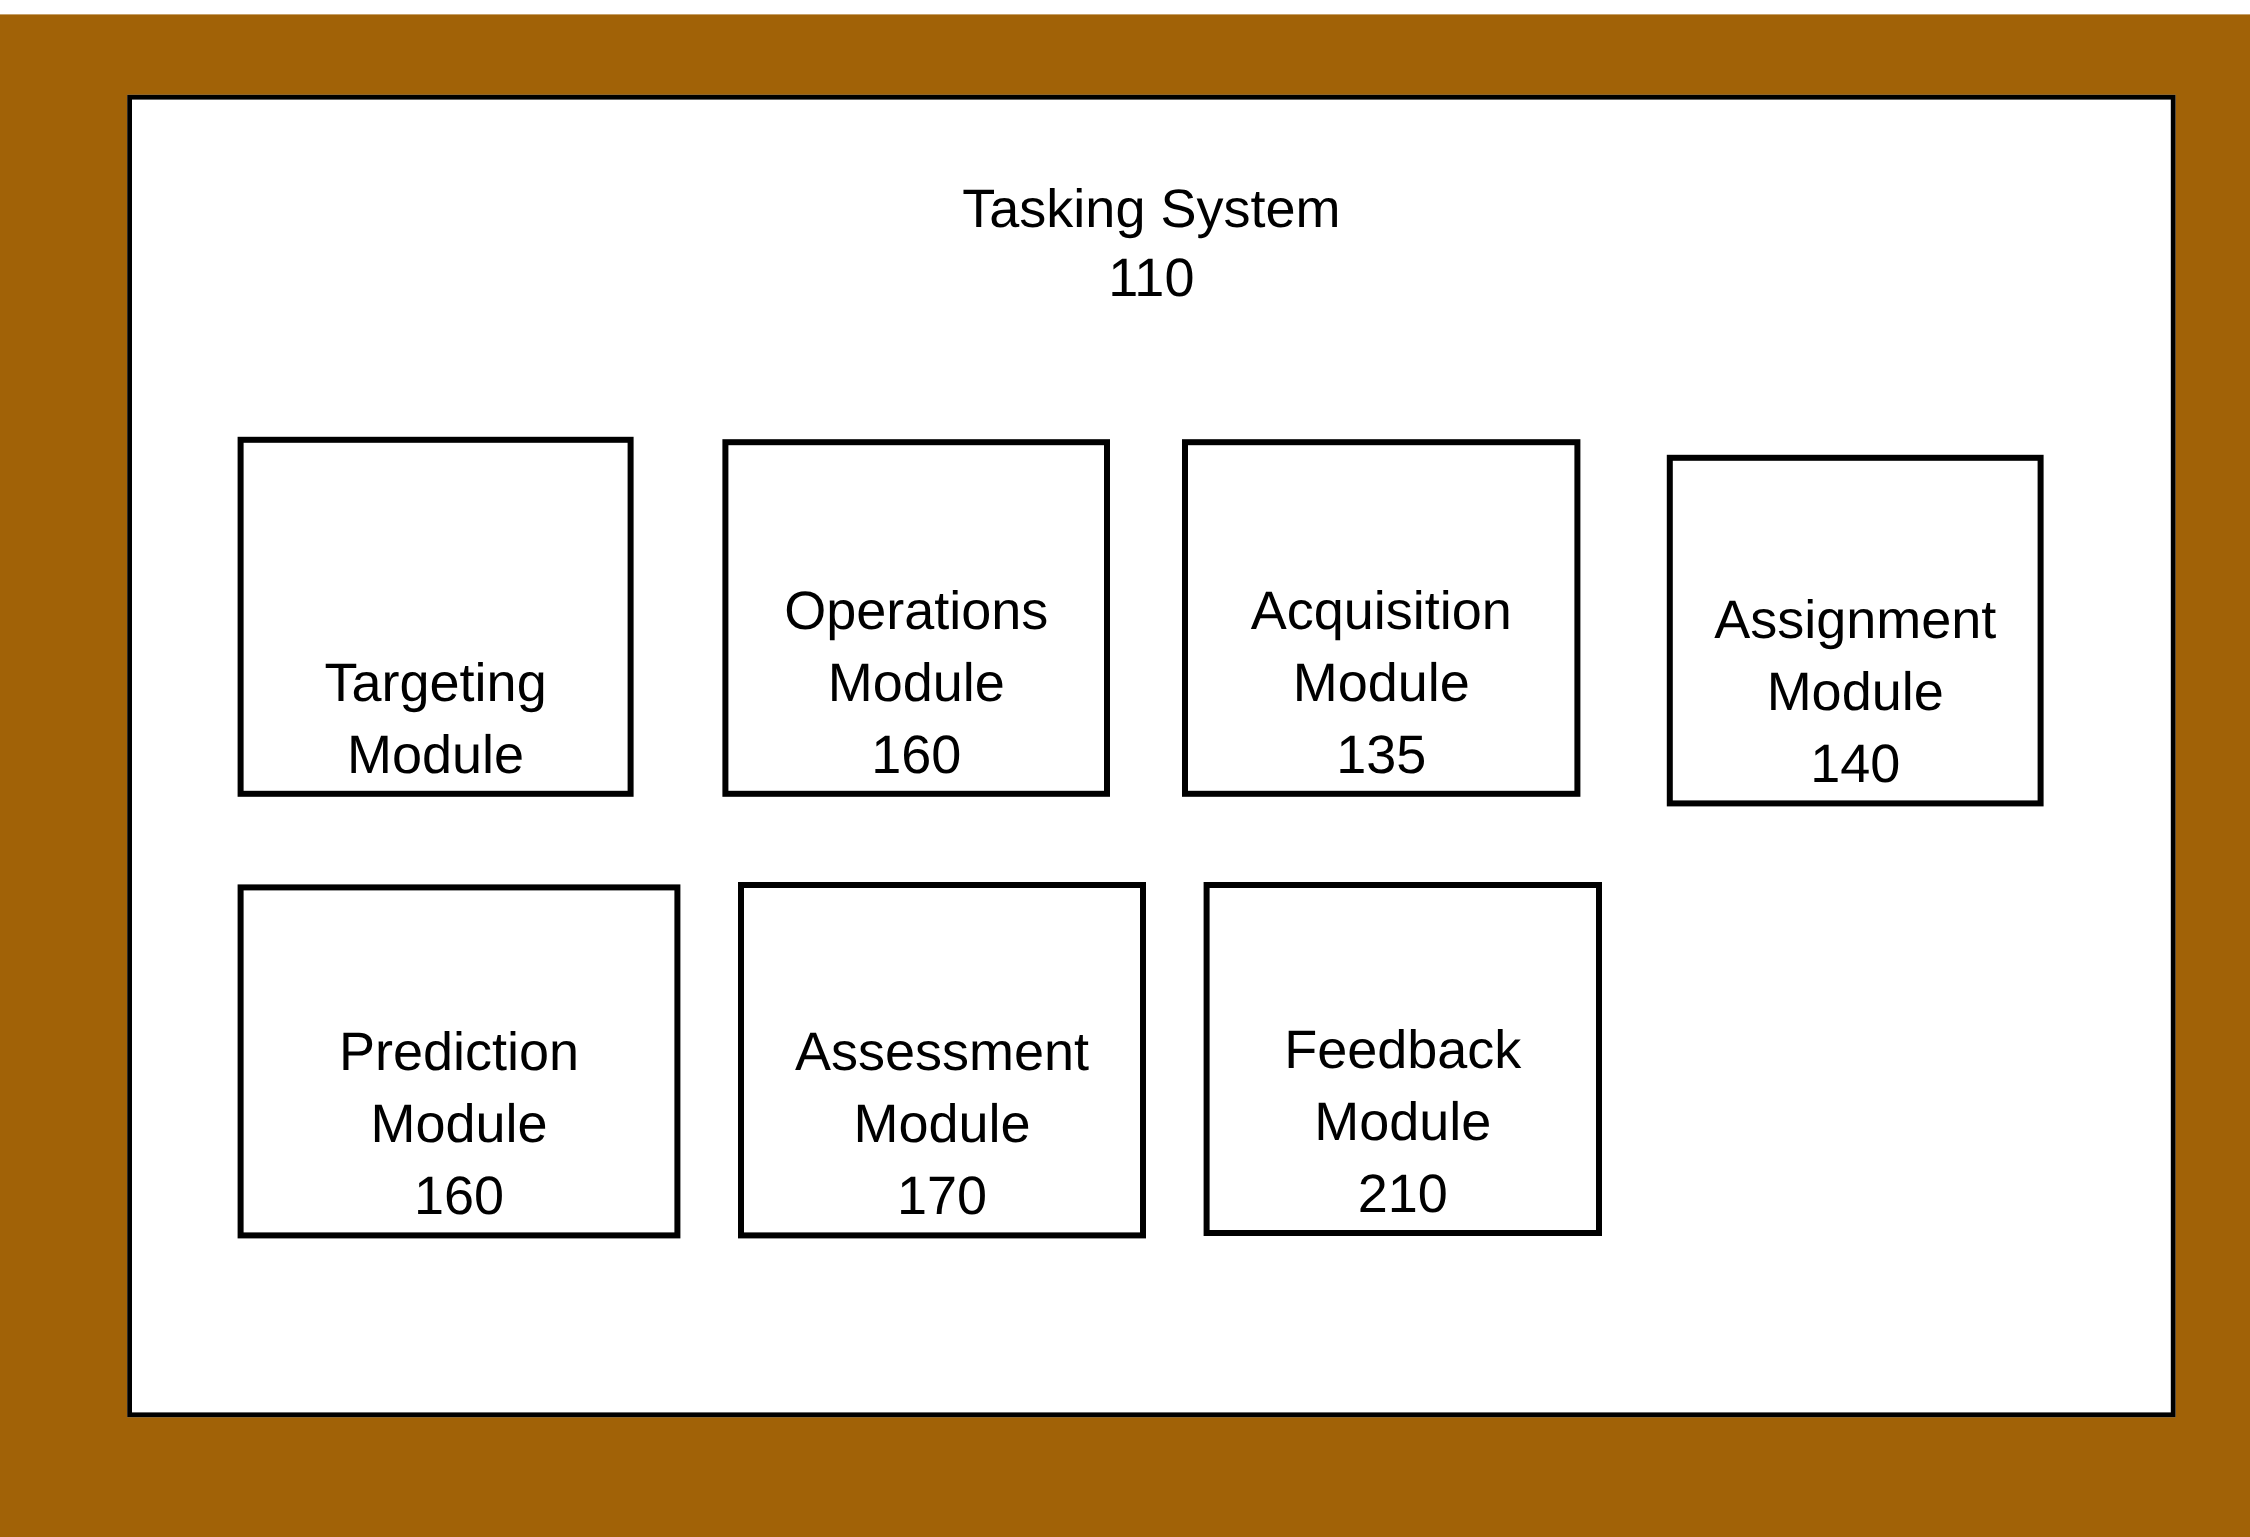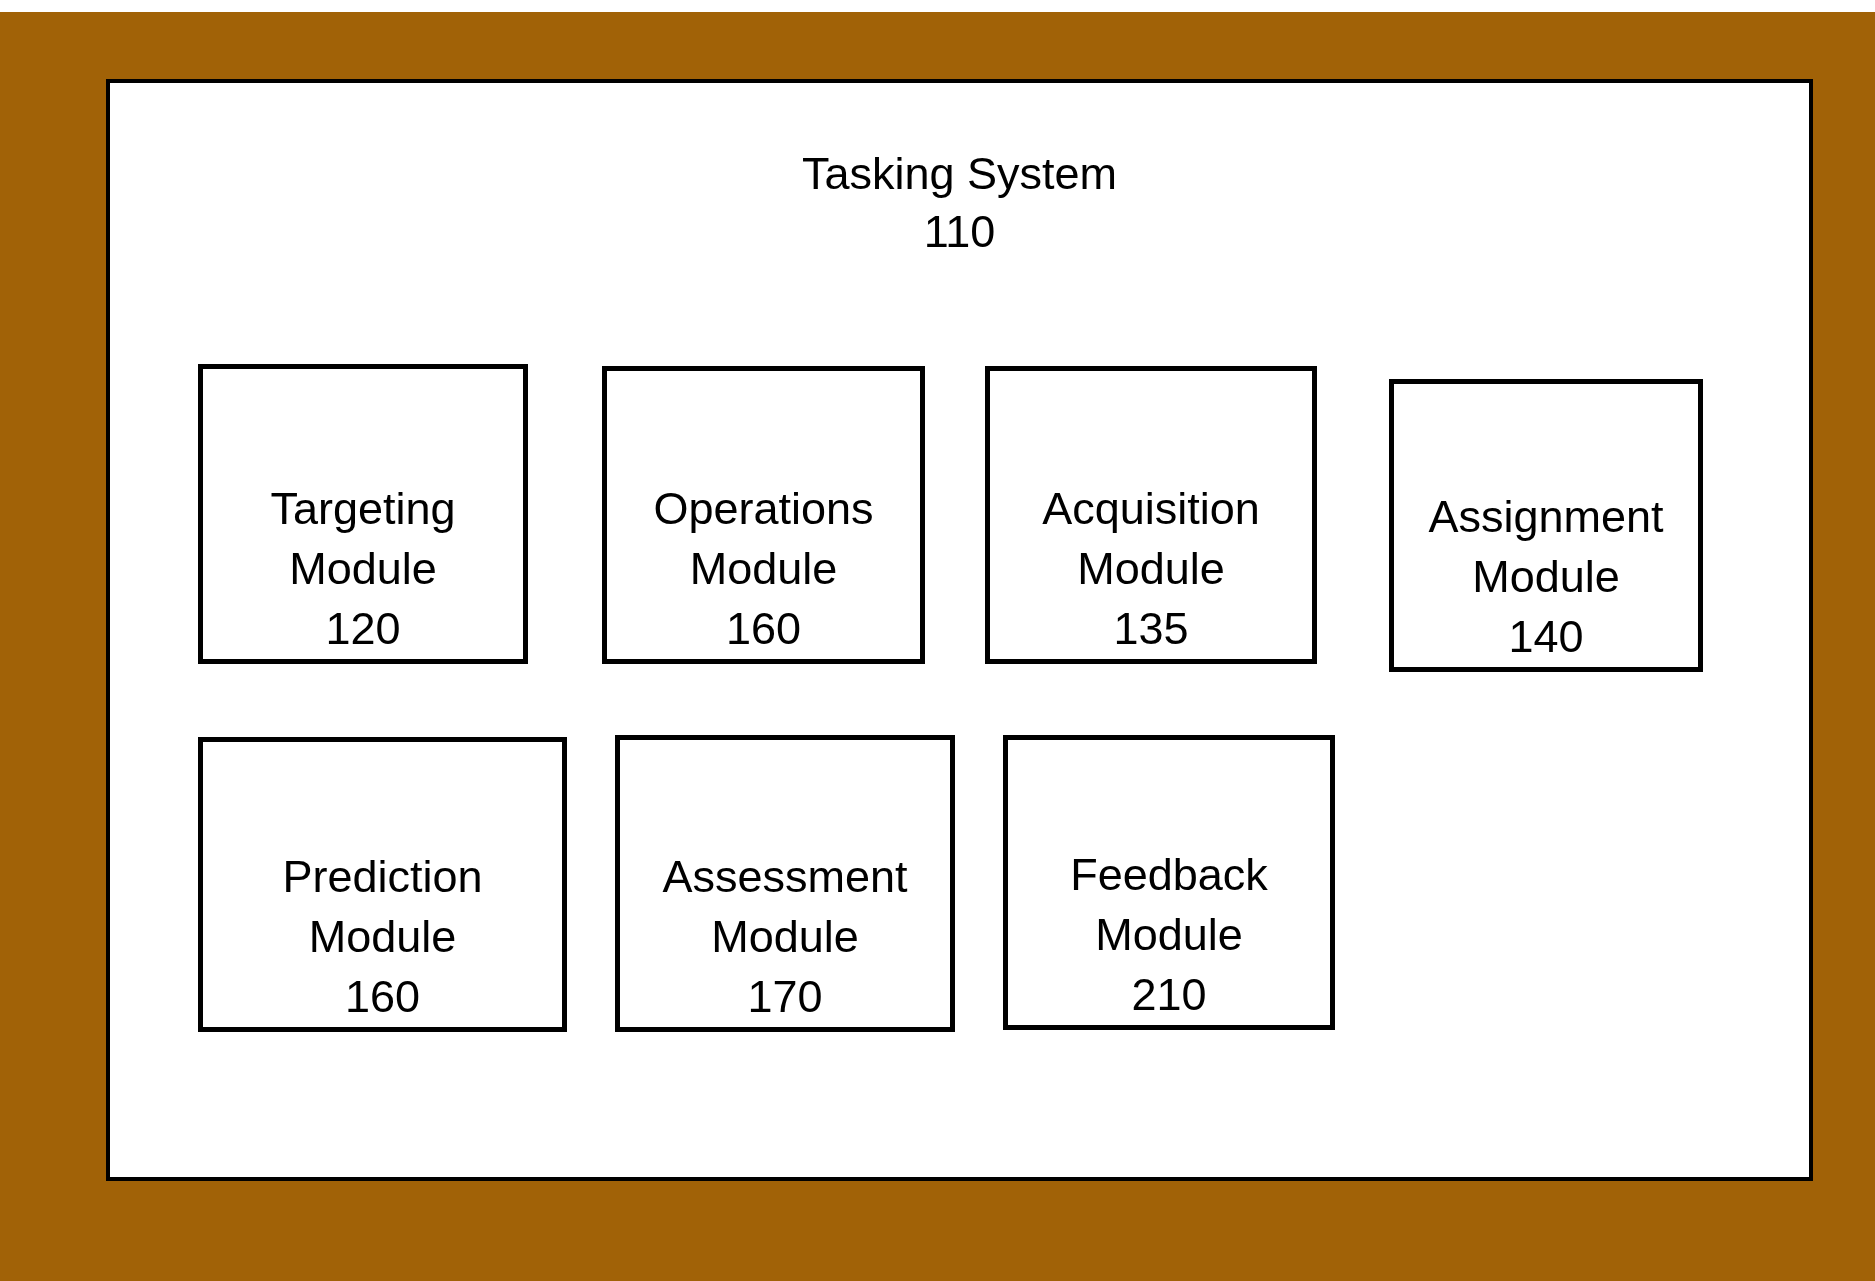--- a/index.html
+++ b/index.html
@@ -72,21 +72,20 @@
 
   <div class="diagram-title">
     <div>Tasking System</div>
     <div>110</div>
   </div>
 
   <div class="module m-targeting">
     <div class="module-label">
       <div>Targeting</div>
       <div>Module</div>
-      <div>120</div>
     </div>
   </div>
 
   <div class="module m-prediction">
     <div class="module-label">
       <div>Operations</div>
       <div>Module</div>
       <div>160</div>
     </div>
   </div>

